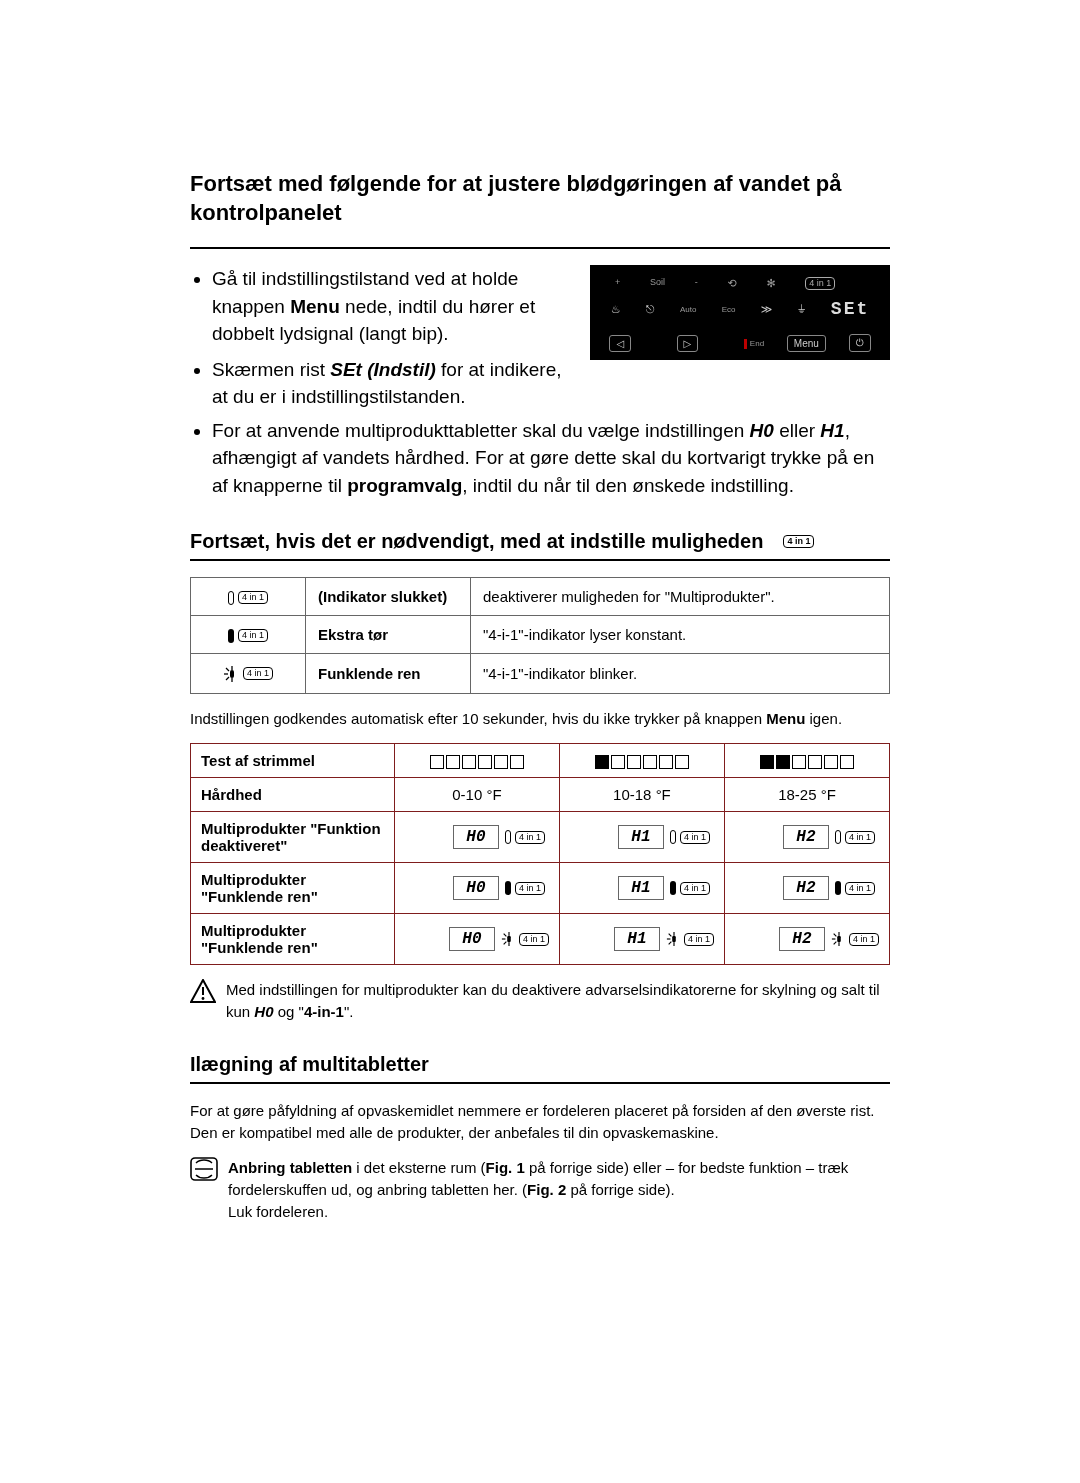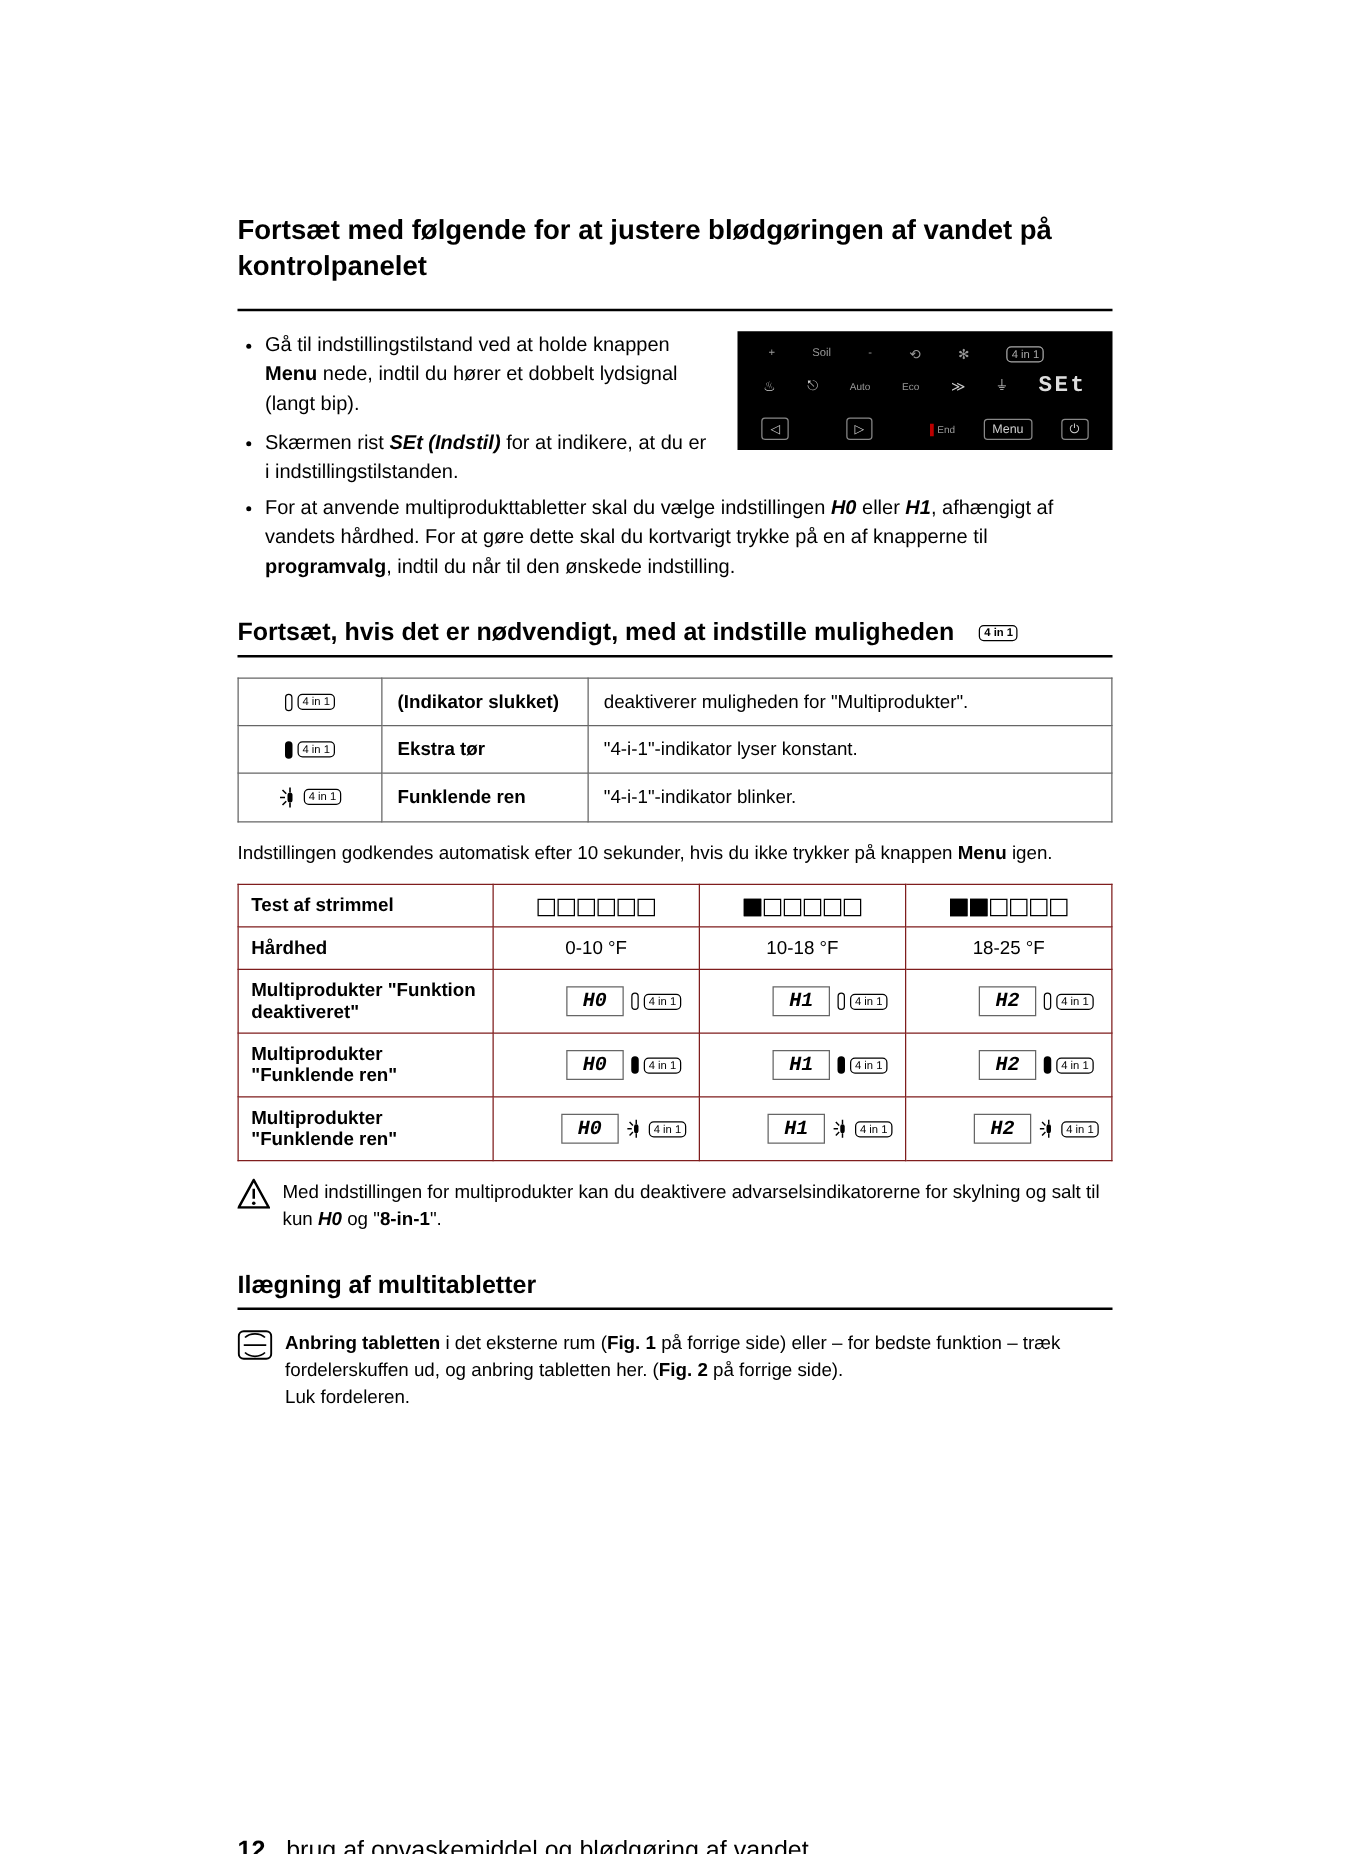--- a/index.html
+++ b/index.html
@@ -32,21 +32,21 @@
   .h2-row { display:flex; align-items:center; gap:20px; }
   .row1 {
     display: flex;
     gap: 20px;
   }
   .row1 .txt { flex: 1 1 auto; }
   .row1 .img { flex: 0 0 300px; }
   ul.bullets {
     margin: 0 0 10px 0;
     padding-left: 22px;
-    font-size: 16px;
+    font-size: 19px;
     line-height: 1.45;
   }
   ul.bullets li { margin-bottom: 8px; }
   .b { font-weight: bold; }
   .bi { font-weight: bold; font-style: italic; }
 
   
   .panel {
     background: #000;
     color: #fff;
@@ -302,26 +302,27 @@
 
   <div class="note">
     <div class="nicon warn-tri">
       <svg width="26" height="24" viewBox="0 0 26 24">
           <polygon points="13,1 25,23 1,23" fill="none" stroke="#000" stroke-width="2"></polygon>
           <line x1="13" y1="8" x2="13" y2="16" stroke="#000" stroke-width="2"></line>
           <circle cx="13" cy="19.5" r="1.4" fill="#000"></circle>
         </svg>
     </div>
     <div class="ntxt">
-      <span>Med indstillingen for multiprodukter kan du deaktivere advarselsindikatorerne for skylning og salt til kun </span><span class="bi">H0</span><span> og "</span><span class="b">8-in-1</span><span>".</span>
+      <span>Med indstillingen for multiprodukter kan du deaktivere advarselsindikatorerne for skylning og salt til kun </span><span class="bi">H0</span><span> og "</span><span class="b">4-in-1</span><span>".</span>
     </div>
   </div>
 
   <div class="h2">Ilægning af multitabletter</div>
 
+  <div class="para">For at gøre påfyldning af opvaskemidlet nemmere er fordeleren placeret på forsiden af den øverste rist. Den er kompatibel med alle de produkter, der anbefales til din opvaskemaskine.</div>
 
   <div class="note">
     <div class="nicon tips-icon">
       <svg width="28" height="24" viewBox="0 0 28 24">
           <rect x="1" y="1" width="26" height="22" rx="4" fill="none" stroke="#000" stroke-width="1.6"></rect>
           <path d="M6 6 C10 2, 18 2, 22 6 M6 18 C10 22, 18 22, 22 18 M5 12 L23 12" stroke="#000" stroke-width="1.4" fill="none"></path>
         </svg>
     </div>
     <div class="ntxt">
       <span class="b">Anbring tabletten</span><span> i det eksterne rum (</span><span class="b">Fig. 1</span><span> på forrige side) eller – for bedste funktion – træk fordelerskuffen ud, og anbring tabletten her. (</span><span class="b">Fig. 2</span><span> på forrige side).</span><br>

